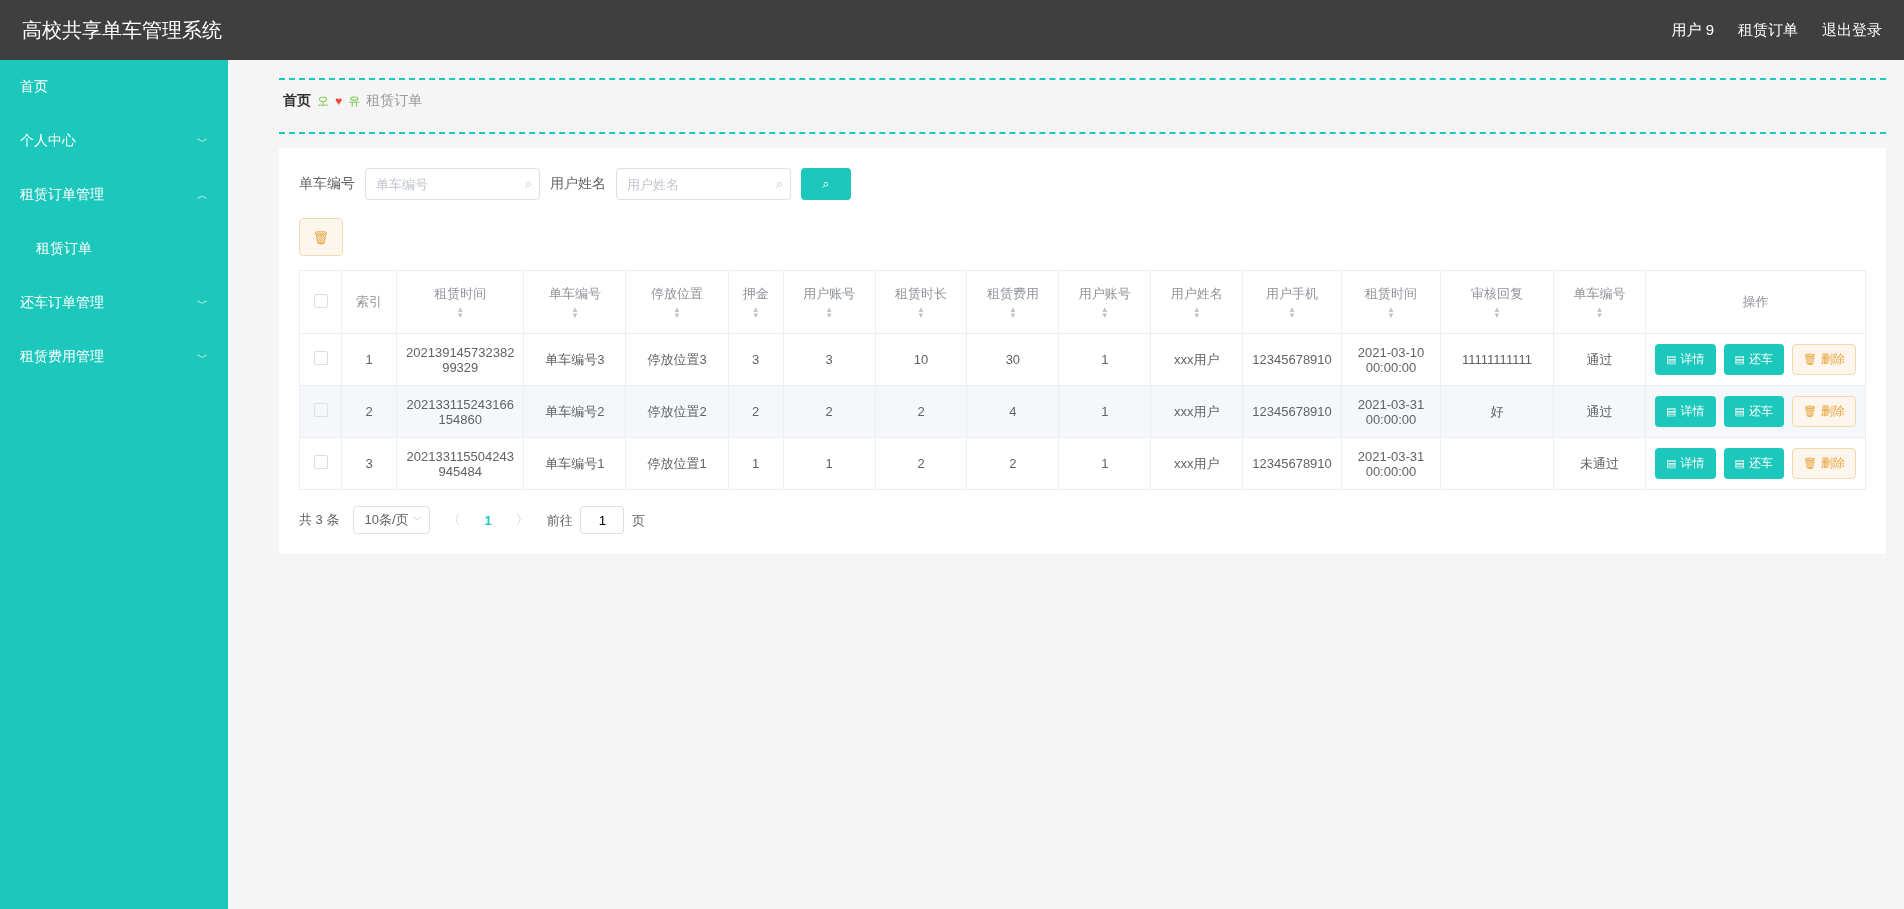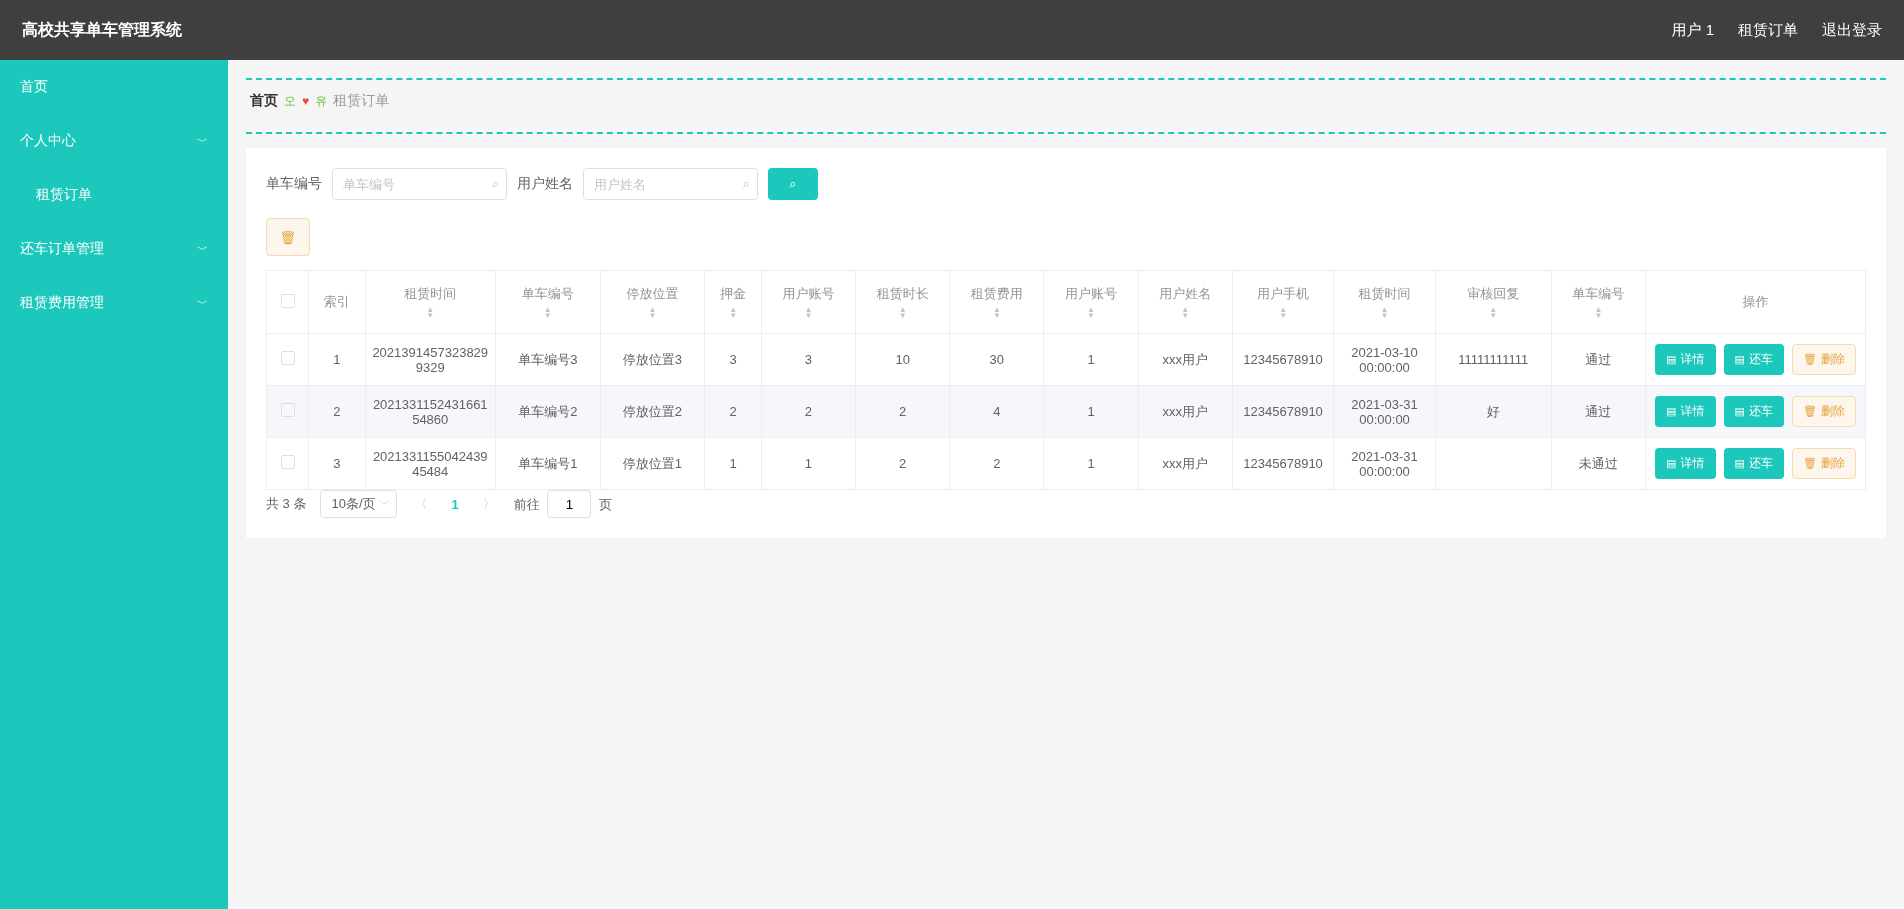--- a/index.html
+++ b/index.html
@@ -16,34 +16,35 @@
 .header {
   background: #3f3f3f;
   height: 60px;
   display: flex;
   align-items: center;
   justify-content: space-between;
   padding: 0 22px;
   color: #fff;
 }
 .header-title {
-  font-size: 16px;
-  font-weight: bold;
+  font-size: 20px;
+  font-weight: normal;
 }
 .header-actions {
   display: flex;
   gap: 24px;
 }
 .header-action {
   cursor: pointer;
   font-size: 15px;
 }
 .container {
   display: flex;
   height: calc(100vh - 60px);
+  gap: 33px;
 }
 .sidebar {
   width: 228px;
   background: #1cc7bc;
   color: #fff;
   flex-shrink: 0;
 }
 .sidebar-item {
   padding: 18px 20px;
   cursor: pointer;
@@ -213,20 +214,21 @@
   padding: 6px 10px;
   font-size: 12px;
 }
 .btn-ic {
   font-size: 11px;
 }
 .pagination {
   display: flex;
   align-items: center;
   gap: 14px;
+  margin-top: 16px;
   font-size: 13px;
   color: #606266;
 }
 .page-select {
   border: 1px solid #dcdfe6;
   border-radius: 4px;
   padding: 4px 20px 4px 10px;
   position: relative;
   cursor: pointer;
   background: #fff;
@@ -258,34 +260,38 @@
   text-align: center;
   margin: 0 4px;
 }
 </style>
 </head>
 <body>
 
 <div class="header">
   <div class="header-title">高校共享单车管理系统</div>
   <div class="header-actions">
-    <span class="header-action">用户 1</span>
+    <span class="header-action">用户 9</span>
     <span class="header-action">租赁订单</span>
     <span class="header-action">退出登录</span>
   </div>
 </div>
 
 <div class="container">
   <div class="sidebar">
     <div class="sidebar-item">
       <span>首页</span>
     </div>
     <div class="sidebar-item">
       <span>个人中心</span>
       <span class="chevron">﹀</span>
+    </div>
+    <div class="sidebar-item">
+      <span>租赁订单管理</span>
+      <span class="chevron">︿</span>
     </div>
     <div class="sidebar-item sub">
       <span>租赁订单</span>
     </div>
     <div class="sidebar-item">
       <span>还车订单管理</span>
       <span class="chevron">﹀</span>
     </div>
     <div class="sidebar-item">
       <span>租赁费用管理</span>

